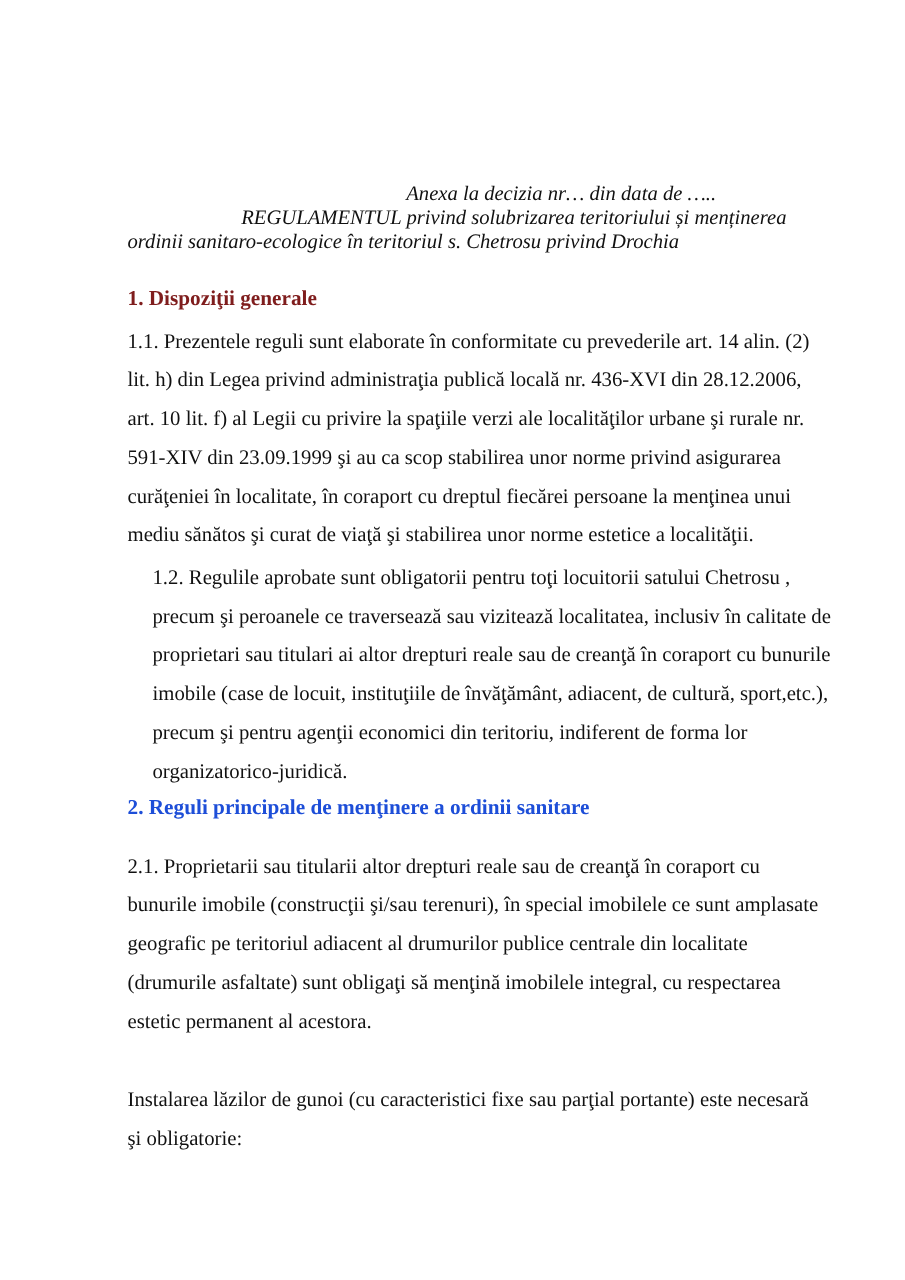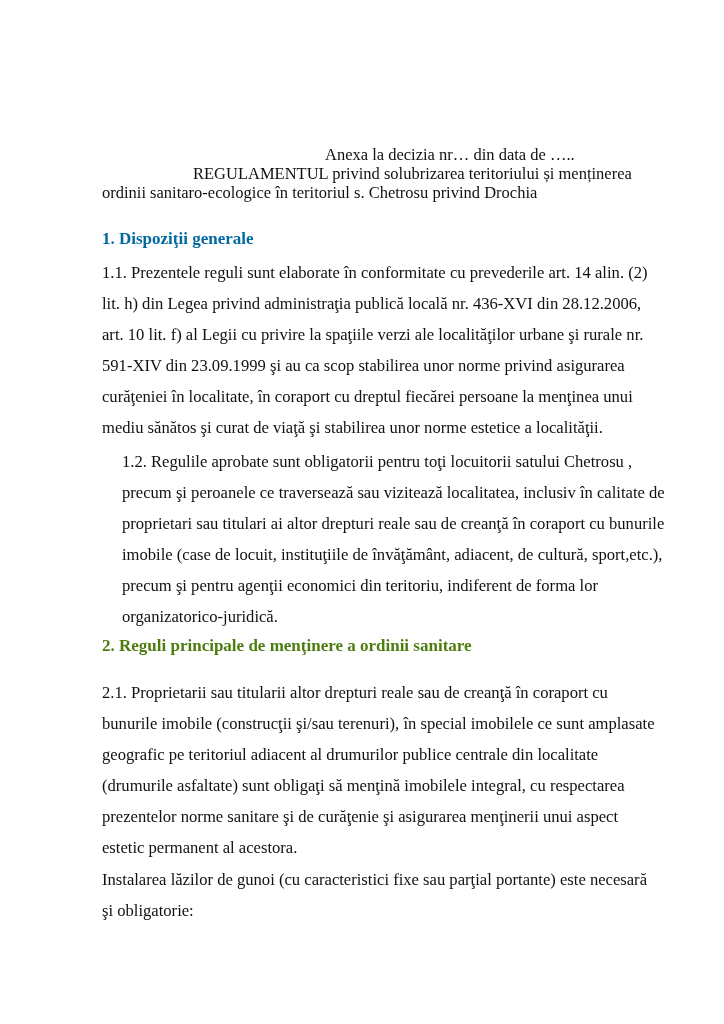--- a/index.html
+++ b/index.html
@@ -1,22 +1,22 @@
 <!DOCTYPE html>
 <html><head>
 <meta charset="utf-8">
 <style>
   html, body { margin: 0; padding: 0; background: #ffffff; }
   body { width: 724px; height: 1024px; position: relative; overflow: hidden;
          font-family: "Liberation Serif", "DejaVu Serif", serif; color: #111111; }
   .page { position: absolute; left: 0; top: 0; width: 724px; height: 1024px; background: #fff; }
-  .hdr { position: absolute; font-size: 16.5px; line-height: 19px; white-space: nowrap; }
+  .hdr { position: absolute; font-size: 16.5px; line-height: 19px; white-space: nowrap; font-style: italic; }
   .h { position: absolute; left: 102px; font-weight: bold; font-size: 17px; white-space: nowrap; }
-  .h1 { color: #0369a1; top: 229px; }
-  .h2 { color: #4d7c0f; top: 636px; }
+  .h1 { color: #7f1d1d; top: 229px; }
+  .h2 { color: #1d4ed8; top: 636px; }
   .para { position: absolute; left: 102px; width: 560px; font-size: 16.6px; line-height: 31px; }
   .line { display: block; white-space: nowrap; }
 </style>
 </head>
 <body>
 
 <div class="page">
 
   <div class="hdr" style="left:325px; top:145px;">Anexa la decizia nr… din data de …..</div>
   <div class="hdr" style="left:193px; top:164px;">REGULAMENTUL privind solubrizarea teritoriului și menținerea</div>
@@ -42,21 +42,20 @@
     <span class="line">organizatorico-juridică.</span>
   </div>
 
   <div class="h h2">2. Reguli principale de menţinere a ordinii sanitare</div>
 
   <div class="para" style="top:677px;">
     <span class="line">2.1. Proprietarii sau titularii altor drepturi reale sau de creanţă în coraport cu</span>
     <span class="line">bunurile imobile (construcţii şi/sau terenuri), în special imobilele ce sunt amplasate</span>
     <span class="line">geografic pe teritoriul adiacent al drumurilor publice centrale din localitate</span>
     <span class="line">(drumurile asfaltate) sunt obligaţi să menţină imobilele integral, cu respectarea</span>
-    <span class="line">prezentelor norme sanitare şi de curăţenie şi asigurarea menţinerii unui aspect</span>
     <span class="line">estetic permanent al acestora.</span>
   </div>
 
   <div class="para" style="top:864px;">
     <span class="line">Instalarea lăzilor de gunoi (cu caracteristici fixe sau parţial portante) este necesară</span>
     <span class="line">şi obligatorie:</span>
   </div>
 
 </div>
 

